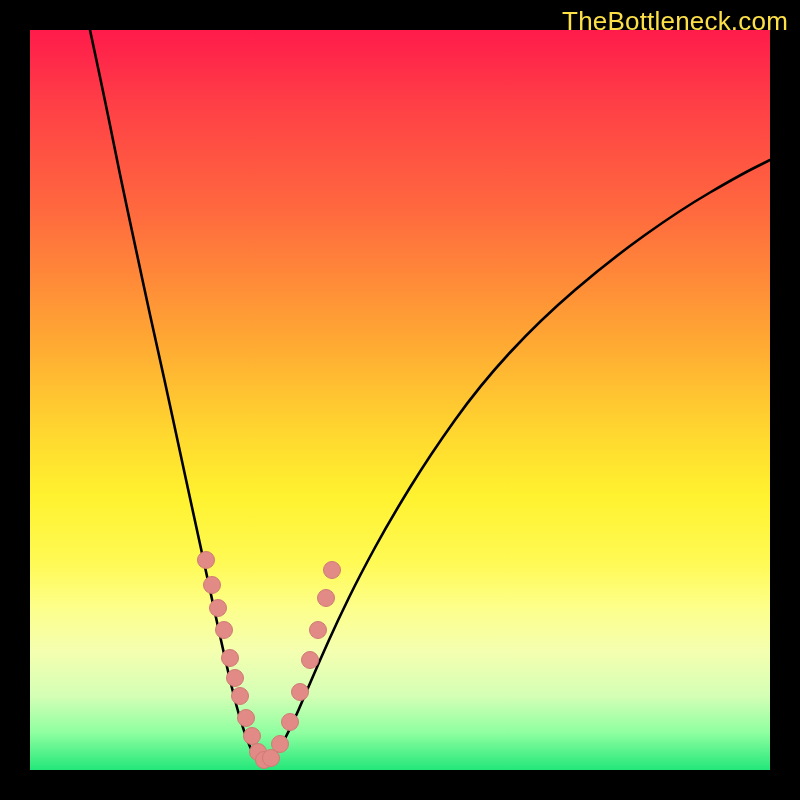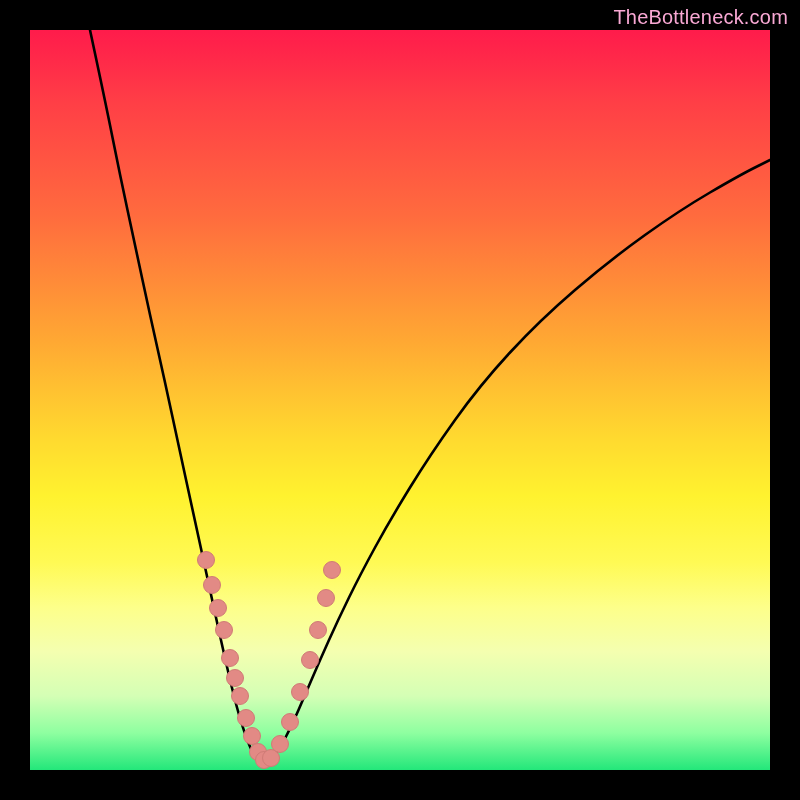--- a/index.html
+++ b/index.html
@@ -36,22 +36,22 @@
       #f4ffb0 84%,
       #d4ffb5 90%,
       #8effa0 95%,
       #23e77a 100%
     );
   }
   .watermark {
     position: absolute;
     top: 6px;
     right: 12px;
-    color: #f9a8d4;
-    font-size: 20px;
+    color: #fde047;
+    font-size: 26px;
     letter-spacing: 0.2px;
     font-weight: 500;
     user-select: none;
   }
   svg.curves {
     position: absolute;
     left: 0;
     top: 0;
   }
 </style>

